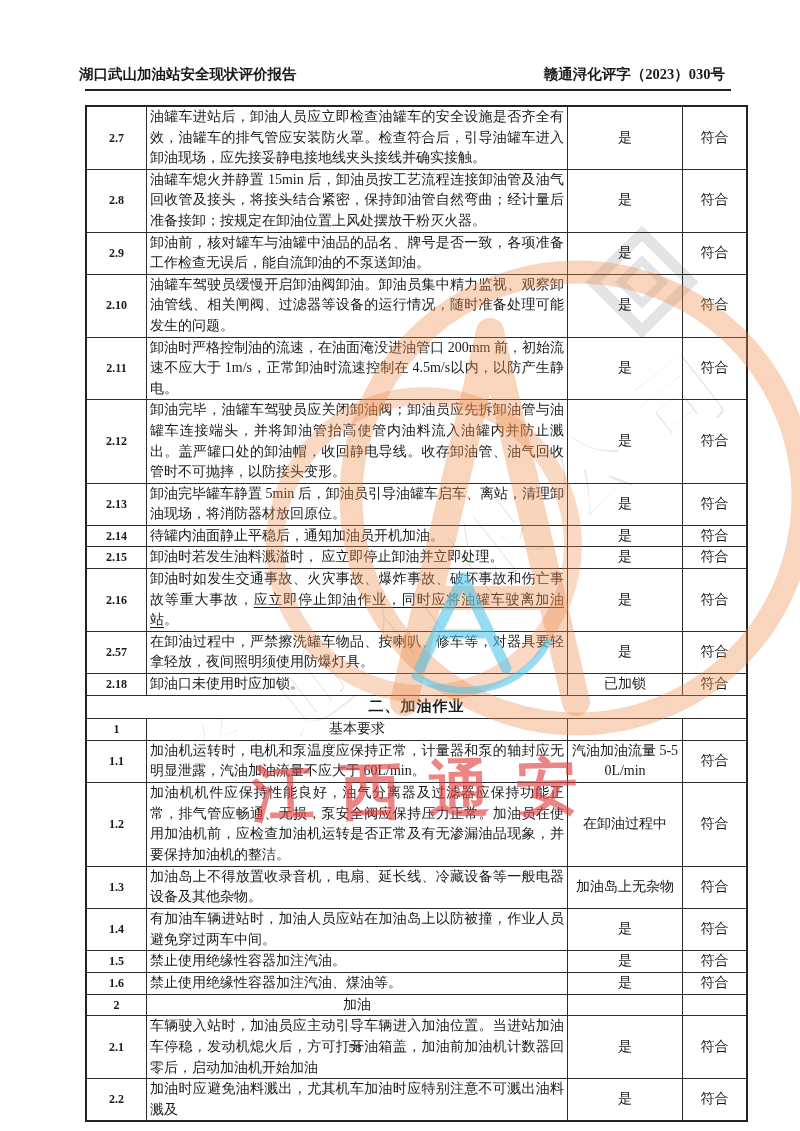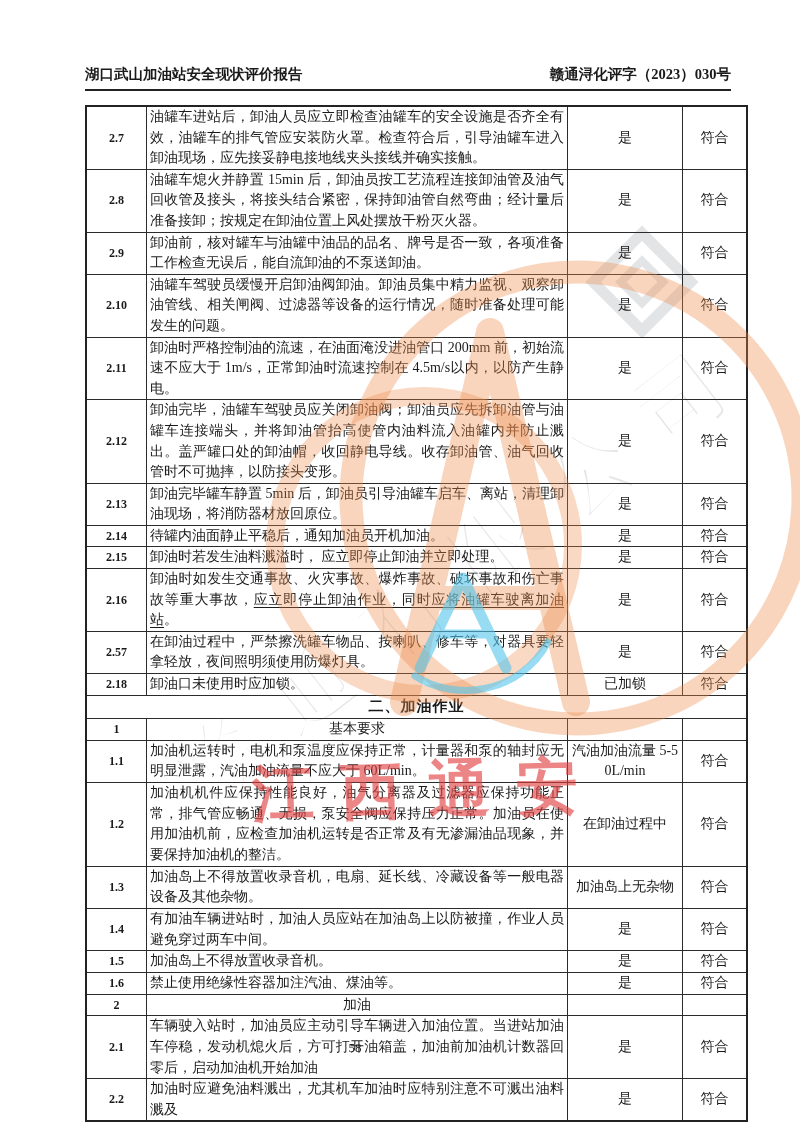--- a/index.html
+++ b/index.html
@@ -24,21 +24,21 @@
     position:absolute;left:602px;top:242px;width:58px;height:58px;
     border:11px solid var(--gray,#a9aeb4);opacity:.32;
     transform:rotate(45deg);
     display:flex;align-items:center;justify-content:center;
   }
   .wm-diamond-inner{width:22px;height:22px;border:8px solid var(--gray,#a9aeb4);}
 
   
   .content{position:absolute;inset:0;z-index:1;}
   .hdr{
-    position:absolute;left:85px;top:60px;width:646px;height:24px;
+    position:absolute;left:79px;top:60px;width:646px;height:24px;
     display:flex;justify-content:space-between;align-items:flex-end;
     font-size:14.5px;font-weight:bold;
   }
   .hdr-rule{position:absolute;left:85px;top:89px;width:646px;height:2px;background:#222;}
 
   table.tbl{
     position:absolute;left:85px;top:105px;width:646px;
     border-collapse:collapse;table-layout:fixed;
     font-size:14px;line-height:20.6px;
   }
@@ -192,21 +192,21 @@
             <td class="c-conc">符合</td>
           </tr>
           <tr style="height: 42px;">
             <td class="c-no">1.4</td>
             <td class="c-content">有加油车辆进站时，加油人员应站在加油岛上以防被撞，作业人员避免穿过两车中间。</td>
             <td class="c-result">是</td>
             <td class="c-conc">符合</td>
           </tr>
           <tr style="height: 21px;">
             <td class="c-no">1.5</td>
-            <td class="c-content">加油岛上不得放置收录音机。</td>
+            <td class="c-content">禁止使用绝缘性容器加注汽油。</td>
             <td class="c-result">是</td>
             <td class="c-conc">符合</td>
           </tr>
           <tr style="height: 22px;">
             <td class="c-no">1.6</td>
             <td class="c-content">禁止使用绝缘性容器加注汽油、煤油等。</td>
             <td class="c-result">是</td>
             <td class="c-conc">符合</td>
           </tr>
           <tr style="height: 21px;">

